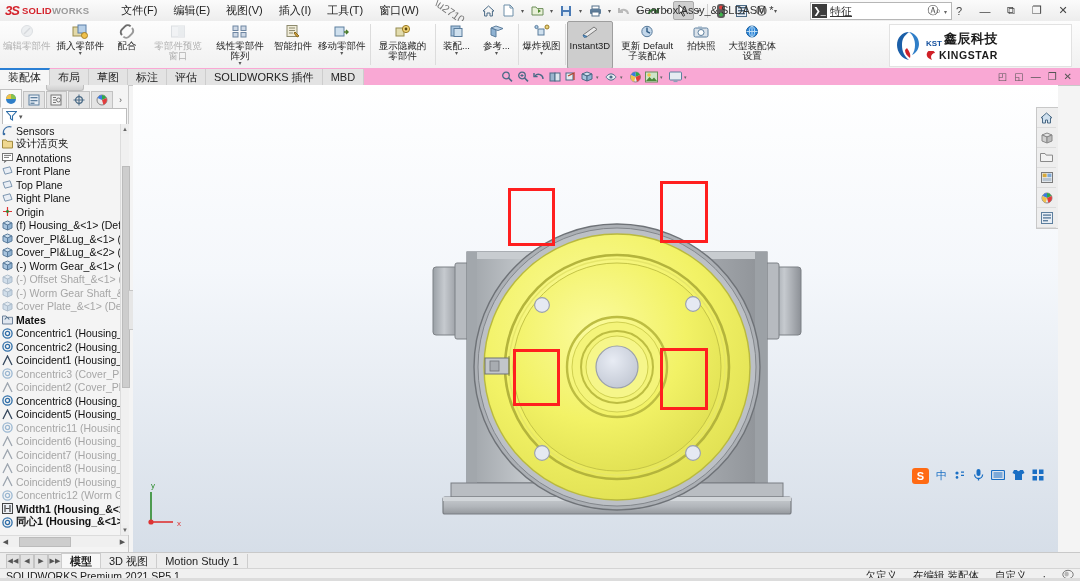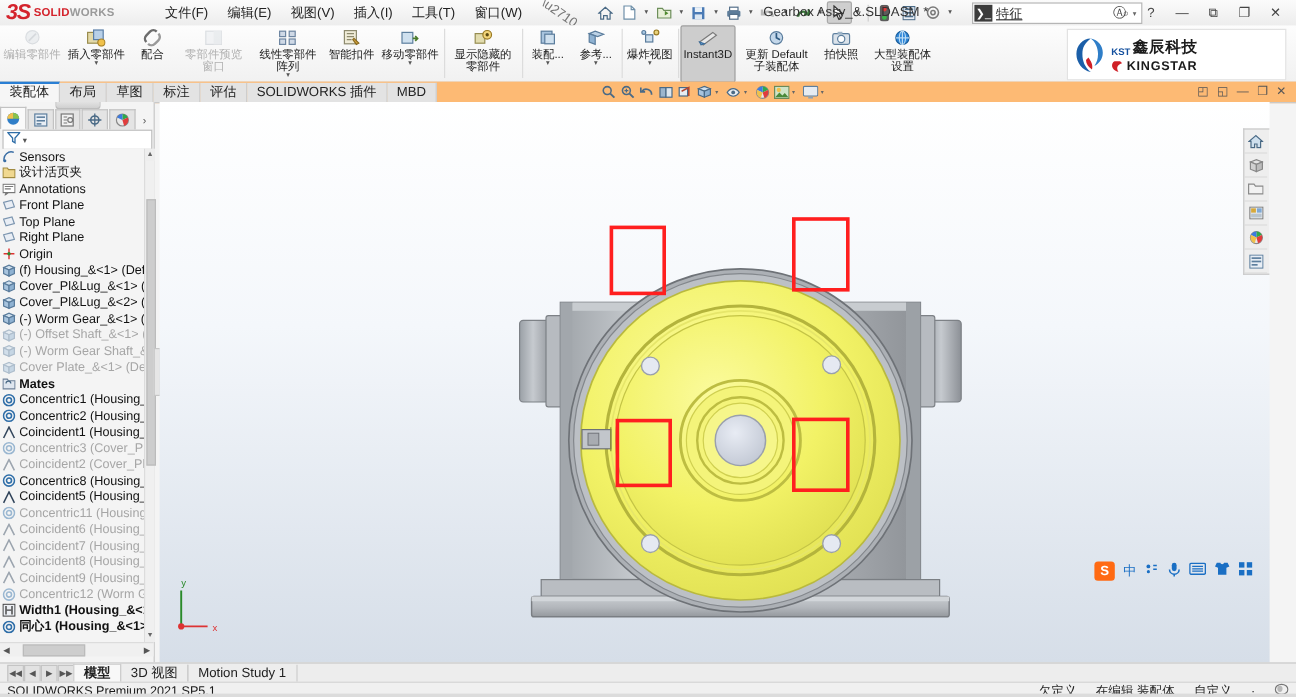--- a/index.html
+++ b/index.html
@@ -12,24 +12,24 @@
   #app{position:relative;width:1080px;height:581px;background:#f4f4f4;}
 
   
   .titlebar{
     position:absolute;left:0;top:0;width:1080px;height:21px;
     background:linear-gradient(#fbfbfb,#ededed);
     border-bottom:1px solid #d2d2d2;
     display:flex;align-items:center;
   }
   .swlogo{display:flex;align-items:center;padding:0 6px 0 5px;gap:3px;}
-  .swlogo .mark{color:#d4232c;font-weight:bold;font-size:18px;font-style:italic;letter-spacing:-1px;}
+  .swlogo .mark{color:#d4232c;font-weight:bold;font-size:13px;font-style:italic;letter-spacing:-1px;}
   .swlogo .word{color:#d4232c;font-weight:bold;font-size:9.5px;letter-spacing:.2px;}
   .swlogo .word i{color:#9a9a9a;font-style:normal;}
-  .menubar{display:flex;align-items:center;gap:0px;margin-left:28px;}
+  .menubar{display:flex;align-items:center;gap:0px;margin-left:18px;}
   .menubar .mi{padding:2px 8px;font-size:11px;color:#222;white-space:nowrap;}
   .pin{margin-left:6px;color:#777;font-size:11px;transform:rotate(35deg);}
   .qat{display:flex;align-items:center;gap:1px;margin-left:12px;}
   .qbtn{width:19px;height:17px;display:flex;align-items:center;justify-content:center;border-radius:2px;}
   .qcaret{font-size:6px;color:#555;width:8px;text-align:center;}
   .qsep{width:1px;height:14px;background:#cfcfcf;margin:0 3px;}
   .qbtn.sel{background:#cfcfcf;border:1px solid #a9a9a9;}
   .doctitle{position:absolute;left:636px;top:4px;font-size:11px;color:#333;white-space:nowrap;}
   .searchwrap{position:absolute;right:128px;top:2px;display:flex;align-items:center;
     width:140px;height:16px;background:#fff;border:1px solid #b6b6b6;}
@@ -64,21 +64,21 @@
     position:absolute;right:8px;top:3px;width:175px;height:41px;
     background:#fff;border:1px solid #e2e2e2;display:flex;align-items:center;gap:4px;padding-left:6px;
   }
   .kstlogo .swoosh{width:26px;height:30px;position:relative;}
   .kstlogo .txt1{font-size:13px;font-weight:bold;color:#1b1b1b;letter-spacing:.5px;}
   .kstlogo .kst{font-size:8px;font-weight:bold;color:#14509e;}
   .kstlogo .txt2{font-size:10.5px;font-weight:bold;color:#1b1b1b;letter-spacing:.6px;}
 
   
   .tabrow{position:absolute;left:0;top:68px;width:1080px;height:17px;
-    background:#fdba74;border-bottom:1px solid #c9c9c9;display:flex;align-items:flex-end;}
+    background:#f9a8d4;border-bottom:1px solid #c9c9c9;display:flex;align-items:flex-end;}
   .tab{height:16px;line-height:16px;padding:0 8px;font-size:11px;color:#222;
     border-right:1px solid #cdcdcd;background:#e3e3e3;white-space:nowrap;}
   .tab.sel{background:#f6f6f6;border-top:2px solid #2a7fd4;line-height:14px;height:15px;}
   .viewtools{position:absolute;left:500px;top:0;height:17px;display:flex;align-items:center;gap:2px;}
   .vt{width:14px;height:15px;display:flex;align-items:center;justify-content:center;font-size:11px;}
   .vcaret{font-size:5px;color:#666;width:6px;}
   .docwin{position:absolute;right:6px;top:0;height:17px;display:flex;align-items:center;gap:3px;}
   .docwin span{font-size:10px;color:#555;padding:0 2px;}
 
   

